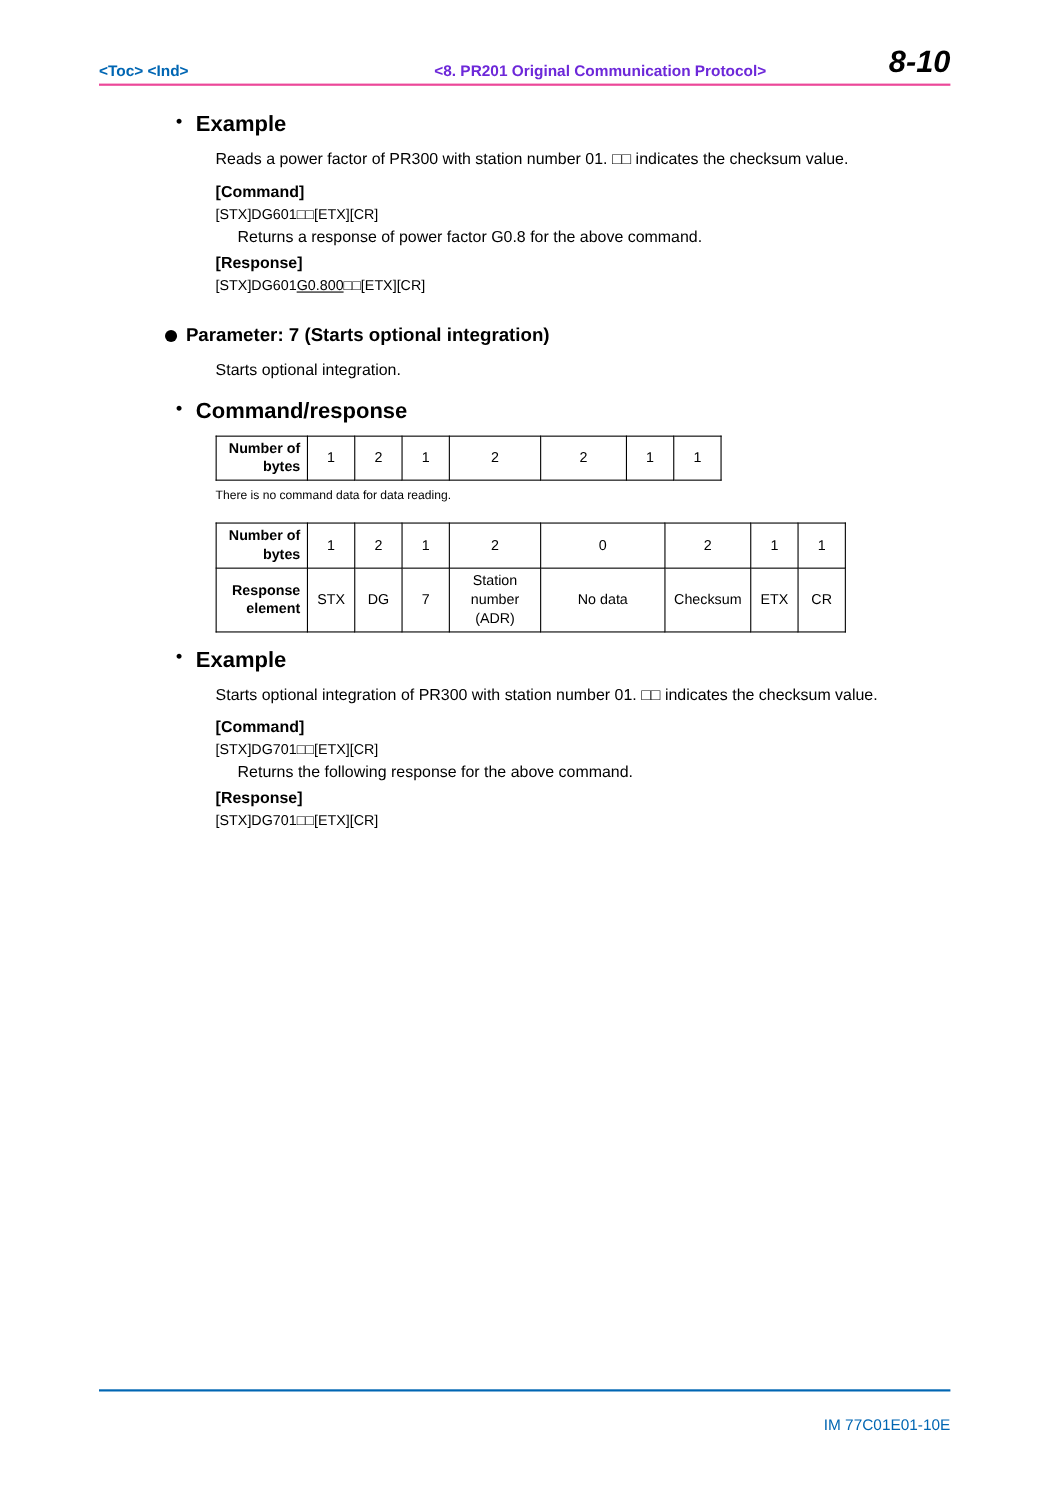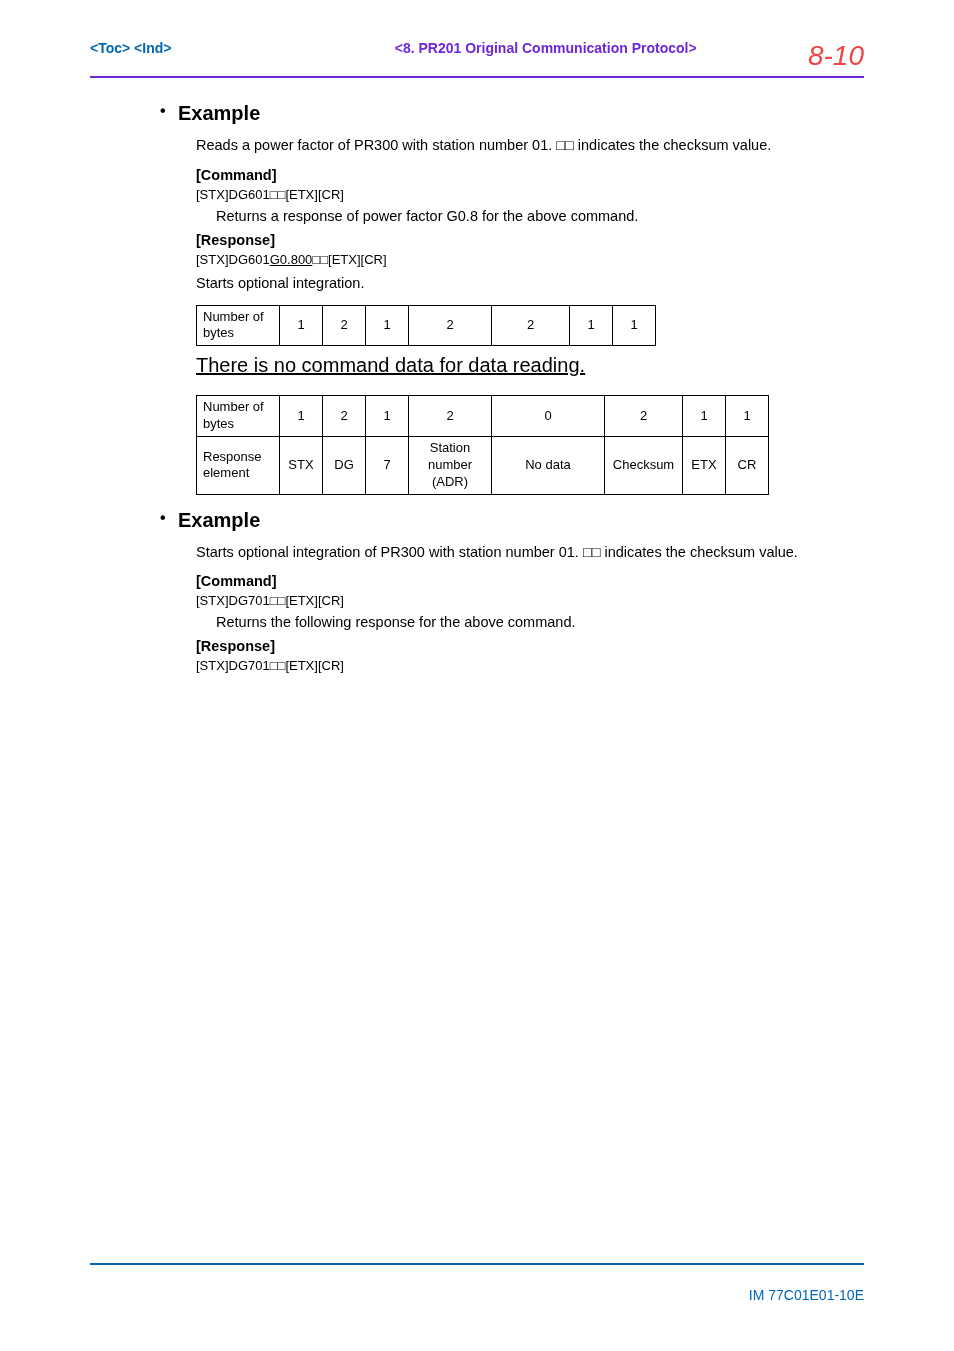--- a/index.html
+++ b/index.html
@@ -11,41 +11,41 @@
   }
   .page {
     width: 954px;
     height: 1351px;
     position: relative;
     box-sizing: border-box;
     padding: 40px 90px 40px 90px;
   }
   .header-row {
     display: flex;
-    align-items: flex-start;
-    border-bottom: 2px solid #6d28d9;
+    align-items: flex-end;
+    border-bottom: 2px solid #ec4899;
     padding-bottom: 4px;
     margin-bottom: 24px;
   }
   .header-left {
     color: #0066b3;
     font-weight: bold;
     font-size: 14px;
   }
   .header-center {
     flex: 1;
     text-align: center;
     color: #6d28d9;
     font-weight: bold;
     font-size: 14px;
     padding-left: 140px;
   }
   .header-right {
-    color: #ef4444;
-    font-weight: normal;
+    color: #000000;
+    font-weight: bold;
     font-style: italic;
     font-size: 28px;
     margin-left: 28px;
   }
   .content {
     padding-left: 88px;
   }
   .bullet-head {
     font-weight: bold;
     font-size: 20px;
@@ -109,27 +109,27 @@
     font-size: 13px;
   }
   table.cmd td {
     border: 1px solid #000;
     padding: 3px 6px;
     text-align: center;
     vertical-align: middle;
     line-height: 1.3;
   }
   table.cmd td.label {
-    text-align: left;
+    text-align: right;
     width: 70px;
+    font-weight: bold;
   }
   .note {
-    font-size: 20px;
+    font-size: 11px;
     margin: 6px 0 18px 18px;
-    text-decoration: underline;
   }
   .footer-line {
     position: absolute;
     left: 90px;
     right: 90px;
     bottom: 86px;
     border-top: 2px solid #0066b3;
   }
   .footer-text {
     position: absolute;
@@ -158,23 +158,25 @@
 
     <div class="sub-head">[Command]</div>
     <div class="mono box">[STX]DG601□□[ETX][CR]</div>
     <div class="indent-text">Returns a response of power factor G0.8 for the above command.</div>
 
     <div class="sub-head">[Response]</div>
     <div class="mono box">
       <span>[STX]DG601</span><span class="underline">G0.800</span><span>□□[ETX][CR]</span>
     </div>
 
+    <div class="filled-bullet-head">Parameter: 7 (Starts optional integration)</div>
 
     <div class="body-text">Starts optional integration.</div>
 
+    <div class="bullet-head">Command/response</div>
 
     <div class="table-wrap">
       <table class="cmd">
         <tbody>
             <tr>
           <td class="label">Number of bytes</td>
           <td style="width:30px">1</td>
           <td style="width:30px">2</td>
           <td style="width:30px">1</td>
           <td style="width:70px">2</td>

